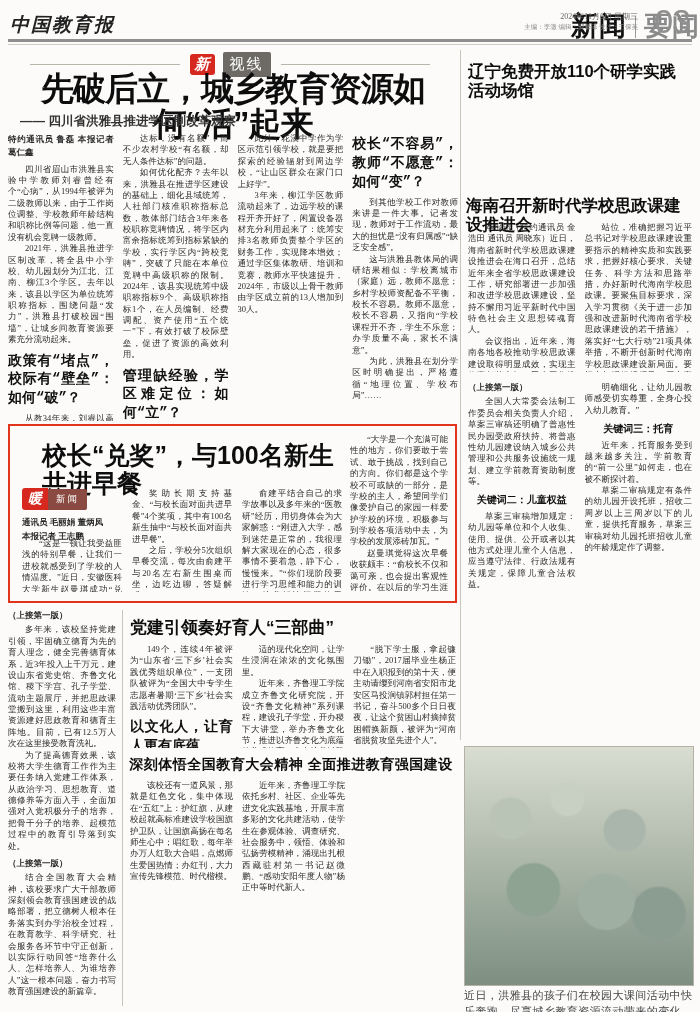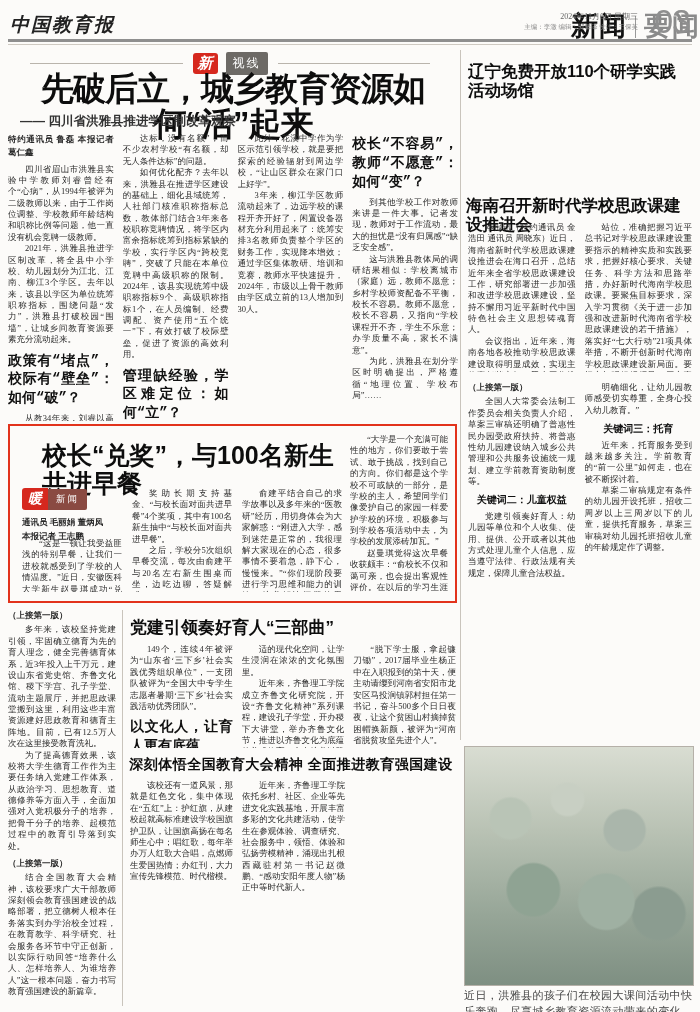--- a/index.html
+++ b/index.html
@@ -14,21 +14,21 @@
   .date-line{font-size:8px;color:#666;text-align:right;line-height:1.5;}
   .staff-line{font-size:6.5px;color:#8a8a8a;text-align:right;}
   .page-no{font-family:"Liberation Sans",sans-serif;font-weight:400;font-size:34px;color:#8f8f8f;letter-spacing:-1px;}
   .rule-heavy{height:2.5px;background:#8f8f8f;}
   .rule-light{height:1px;background:#cfcac2;}
   
   .badge-row{display:flex;align-items:center;justify-content:center;gap:10px;}
   .badge-row .hline{flex:1;height:1px;background:#b9b4ac;}
   .nb-red{background:#d6281e;color:#fff;font-family:"DejaVu Serif",serif;font-style:italic;font-weight:bold;
           font-size:15px;padding:1px 5px;border-radius:3px;}
-  .nb-dark{background:#6d6a66;color:#fff;font-family:"Liberation Sans",sans-serif;font-size:12px;padding:3px 7px;border-radius:2px;letter-spacing:2px;}
+  .nb-dark{background:#6d6a66;color:#fff;font-family:"Liberation Sans",sans-serif;font-size:15px;padding:3px 7px;border-radius:2px;letter-spacing:2px;}
   .warm-badge{display:inline-flex;align-items:center;}
   .wb-red{background:#d6281e;color:#fff;font-family:"DejaVu Serif",serif;font-style:italic;font-weight:bold;font-size:14px;padding:2px 6px;border-radius:3px 0 0 3px;}
   .wb-grey{background:#8a4a42;color:#fff;font-family:"Liberation Sans",sans-serif;font-size:9.5px;padding:4px 8px;border-radius:0 2px 2px 0;letter-spacing:2px;}
   
   .h-main{font-family:"Liberation Sans","DejaVu Sans",sans-serif;font-weight:900;font-size:33px;color:#0d0d0d;
           letter-spacing:-1px;text-align:center;line-height:1.05;}
   .h-sub{font-family:"Liberation Sans",sans-serif;font-weight:700;font-size:12.5px;color:#333;}
   .h-box{font-family:"Liberation Sans","DejaVu Sans",sans-serif;font-weight:900;font-size:25px;color:#0d0d0d;letter-spacing:0;line-height:1.1;margin-left:20px;}
   .h-right{font-family:"Liberation Sans","DejaVu Sans",sans-serif;font-weight:900;font-size:16.5px;color:#0d0d0d;line-height:1.15;}
   .h-bottom{font-family:"Liberation Sans","DejaVu Sans",sans-serif;font-weight:900;font-size:17px;color:#0d0d0d;}
@@ -182,21 +182,21 @@
   </div>
 
   <div class="abs cols" style="left:468px;top:382px;width:224px;height:356px;">
     <div class="col" style="width:108px;height:356px;">
       <div class="marker">（上接第一版）</div>
       <div>
           <p>全国人大常委会法制工作委员会相关负责人介绍，草案三审稿还明确了普惠性民办园受政府扶持、将普惠性幼儿园建设纳入城乡公共管理和公共服务设施统一规划、建立学前教育资助制度等。</p>
         </div>
       <div class="kw-head">关键词二：儿童权益</div>
       <div>
-          <p>党建引领奏好育人：幼儿园等单位和个人收集、使用、提供、公开或者以其他方式处理儿童个人信息，应当遵守法律、行政法规有关规定，保障儿童合法权益。</p>
+          <p>草案三审稿增加规定：幼儿园等单位和个人收集、使用、提供、公开或者以其他方式处理儿童个人信息，应当遵守法律、行政法规有关规定，保障儿童合法权益。</p>
         </div>
     </div>
     <div class="col" style="width:108px;height:356px;">
       <div>
           <p>明确细化，让幼儿园教师感受切实尊重，全身心投入幼儿教育。”</p>
         </div>
       <div class="kw-head">关键词三：托育</div>
       <div>
           <p>近年来，托育服务受到越来越多关注。学前教育的“前一公里”如何走，也在被不断探讨着。</p>
           <p>草案二审稿规定有条件的幼儿园开设托班，招收二周岁以上三周岁以下的儿童，提供托育服务，草案三审稿对幼儿园托班招收儿童的年龄规定作了调整。</p>

